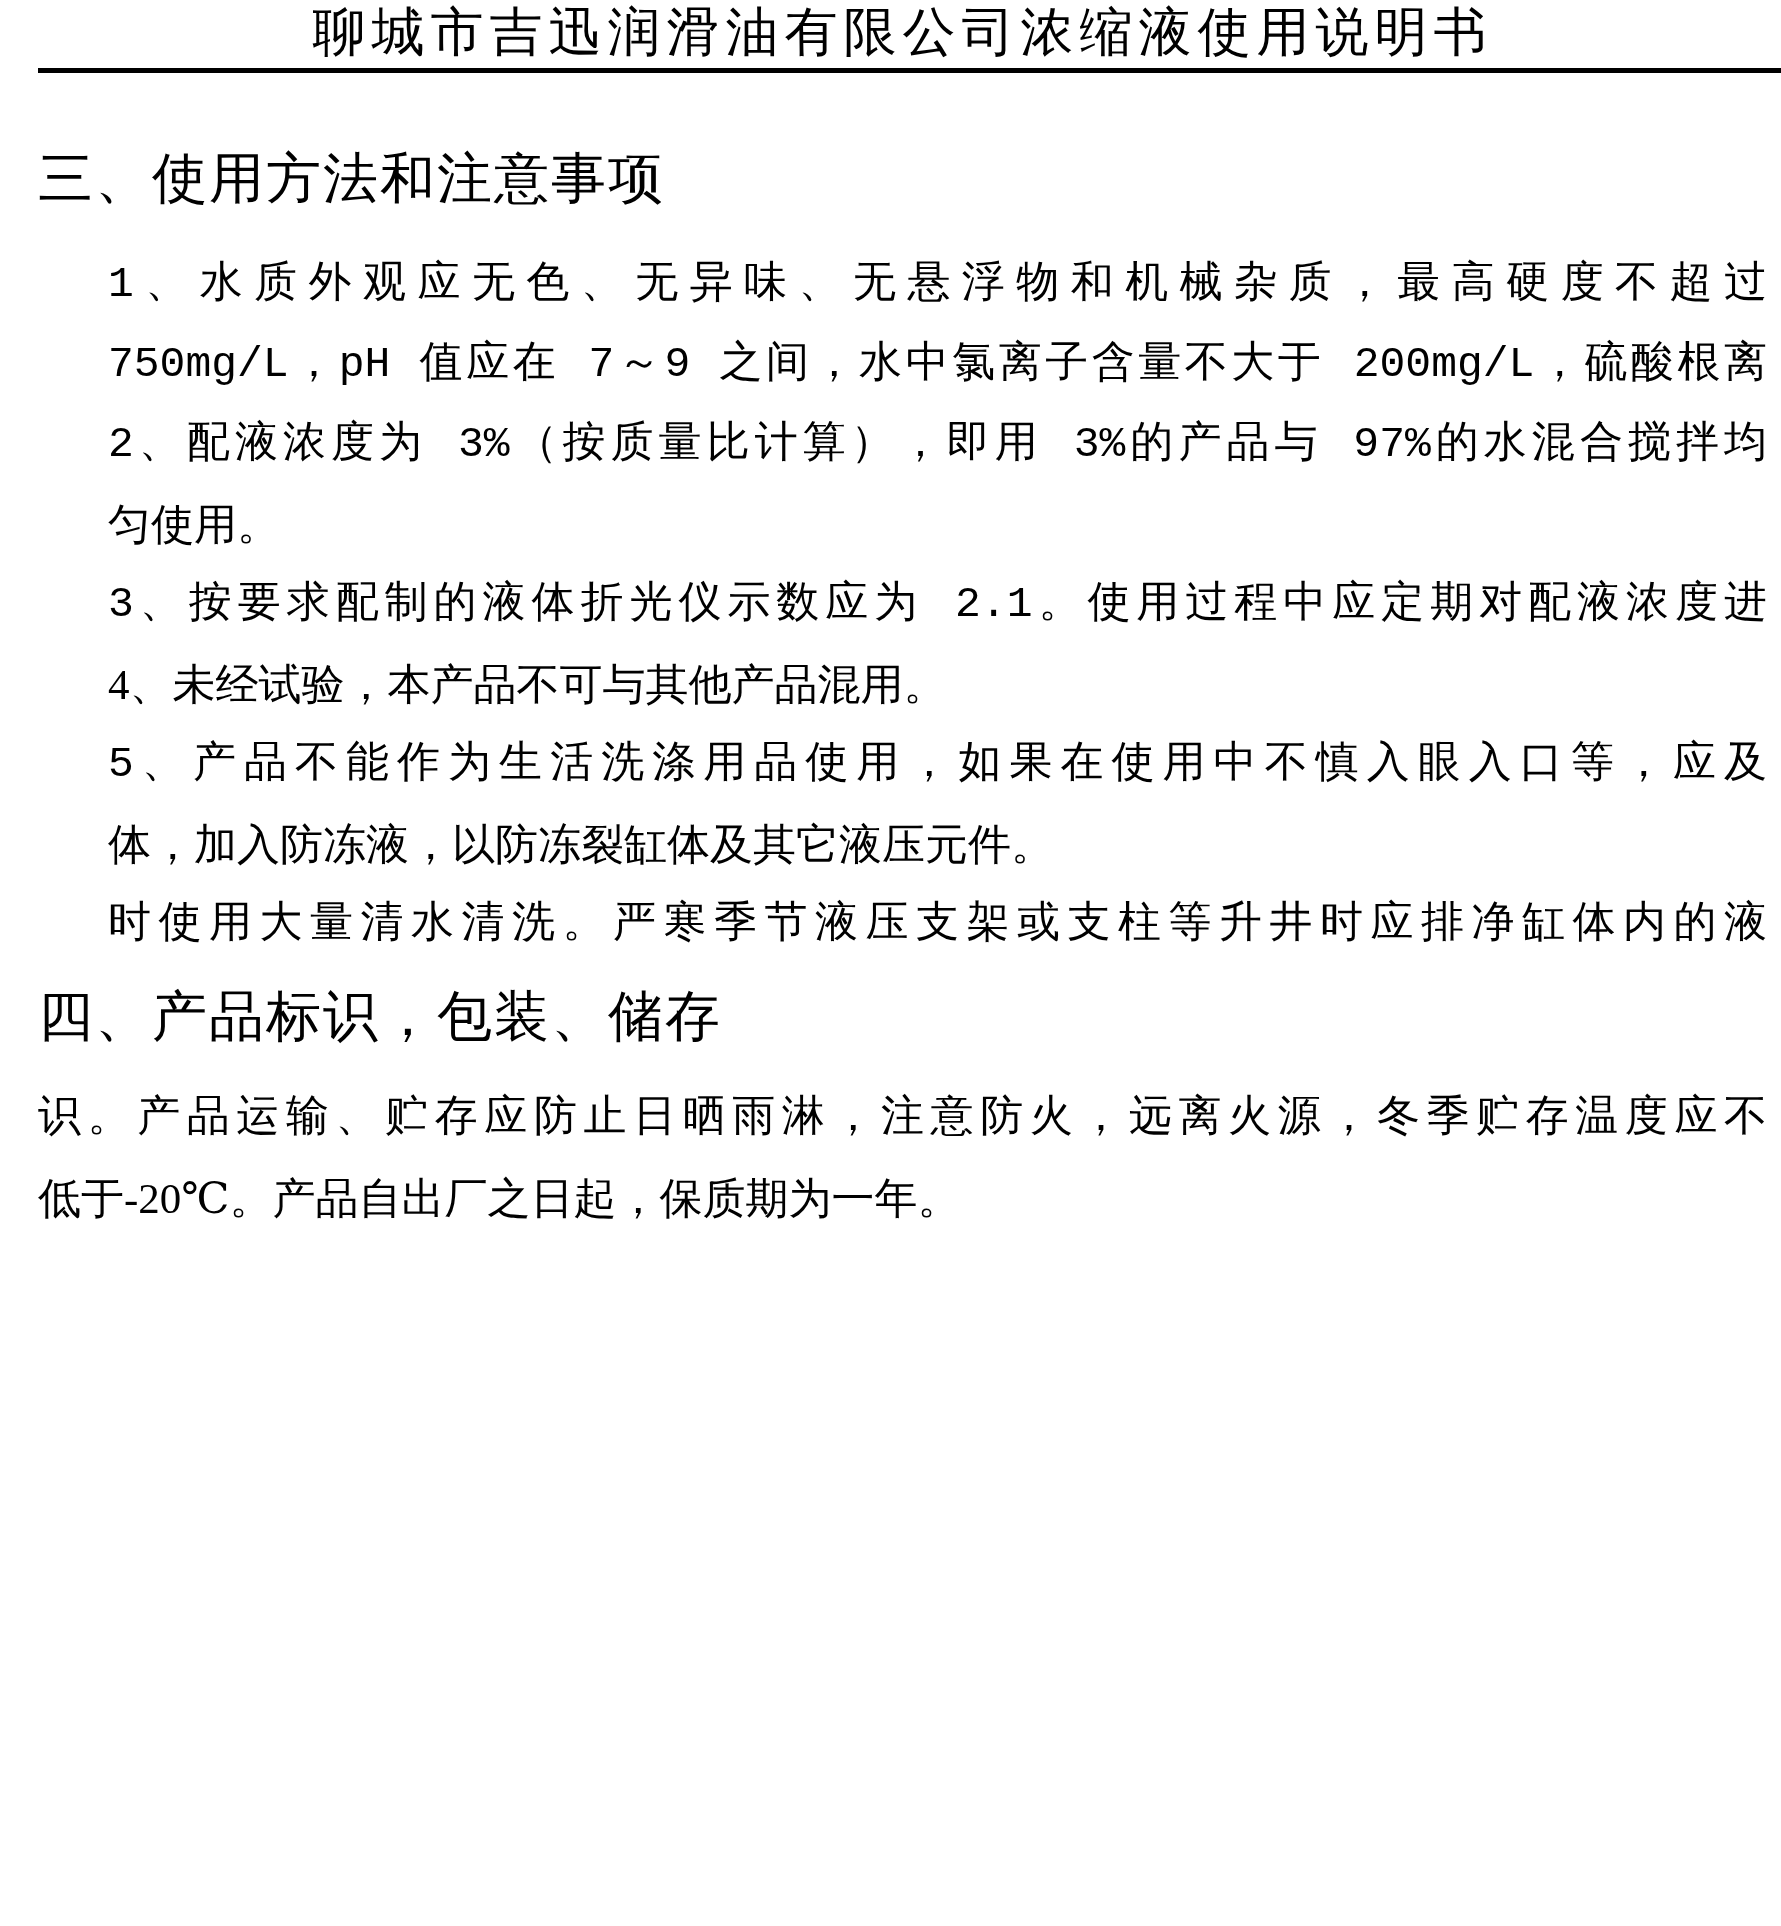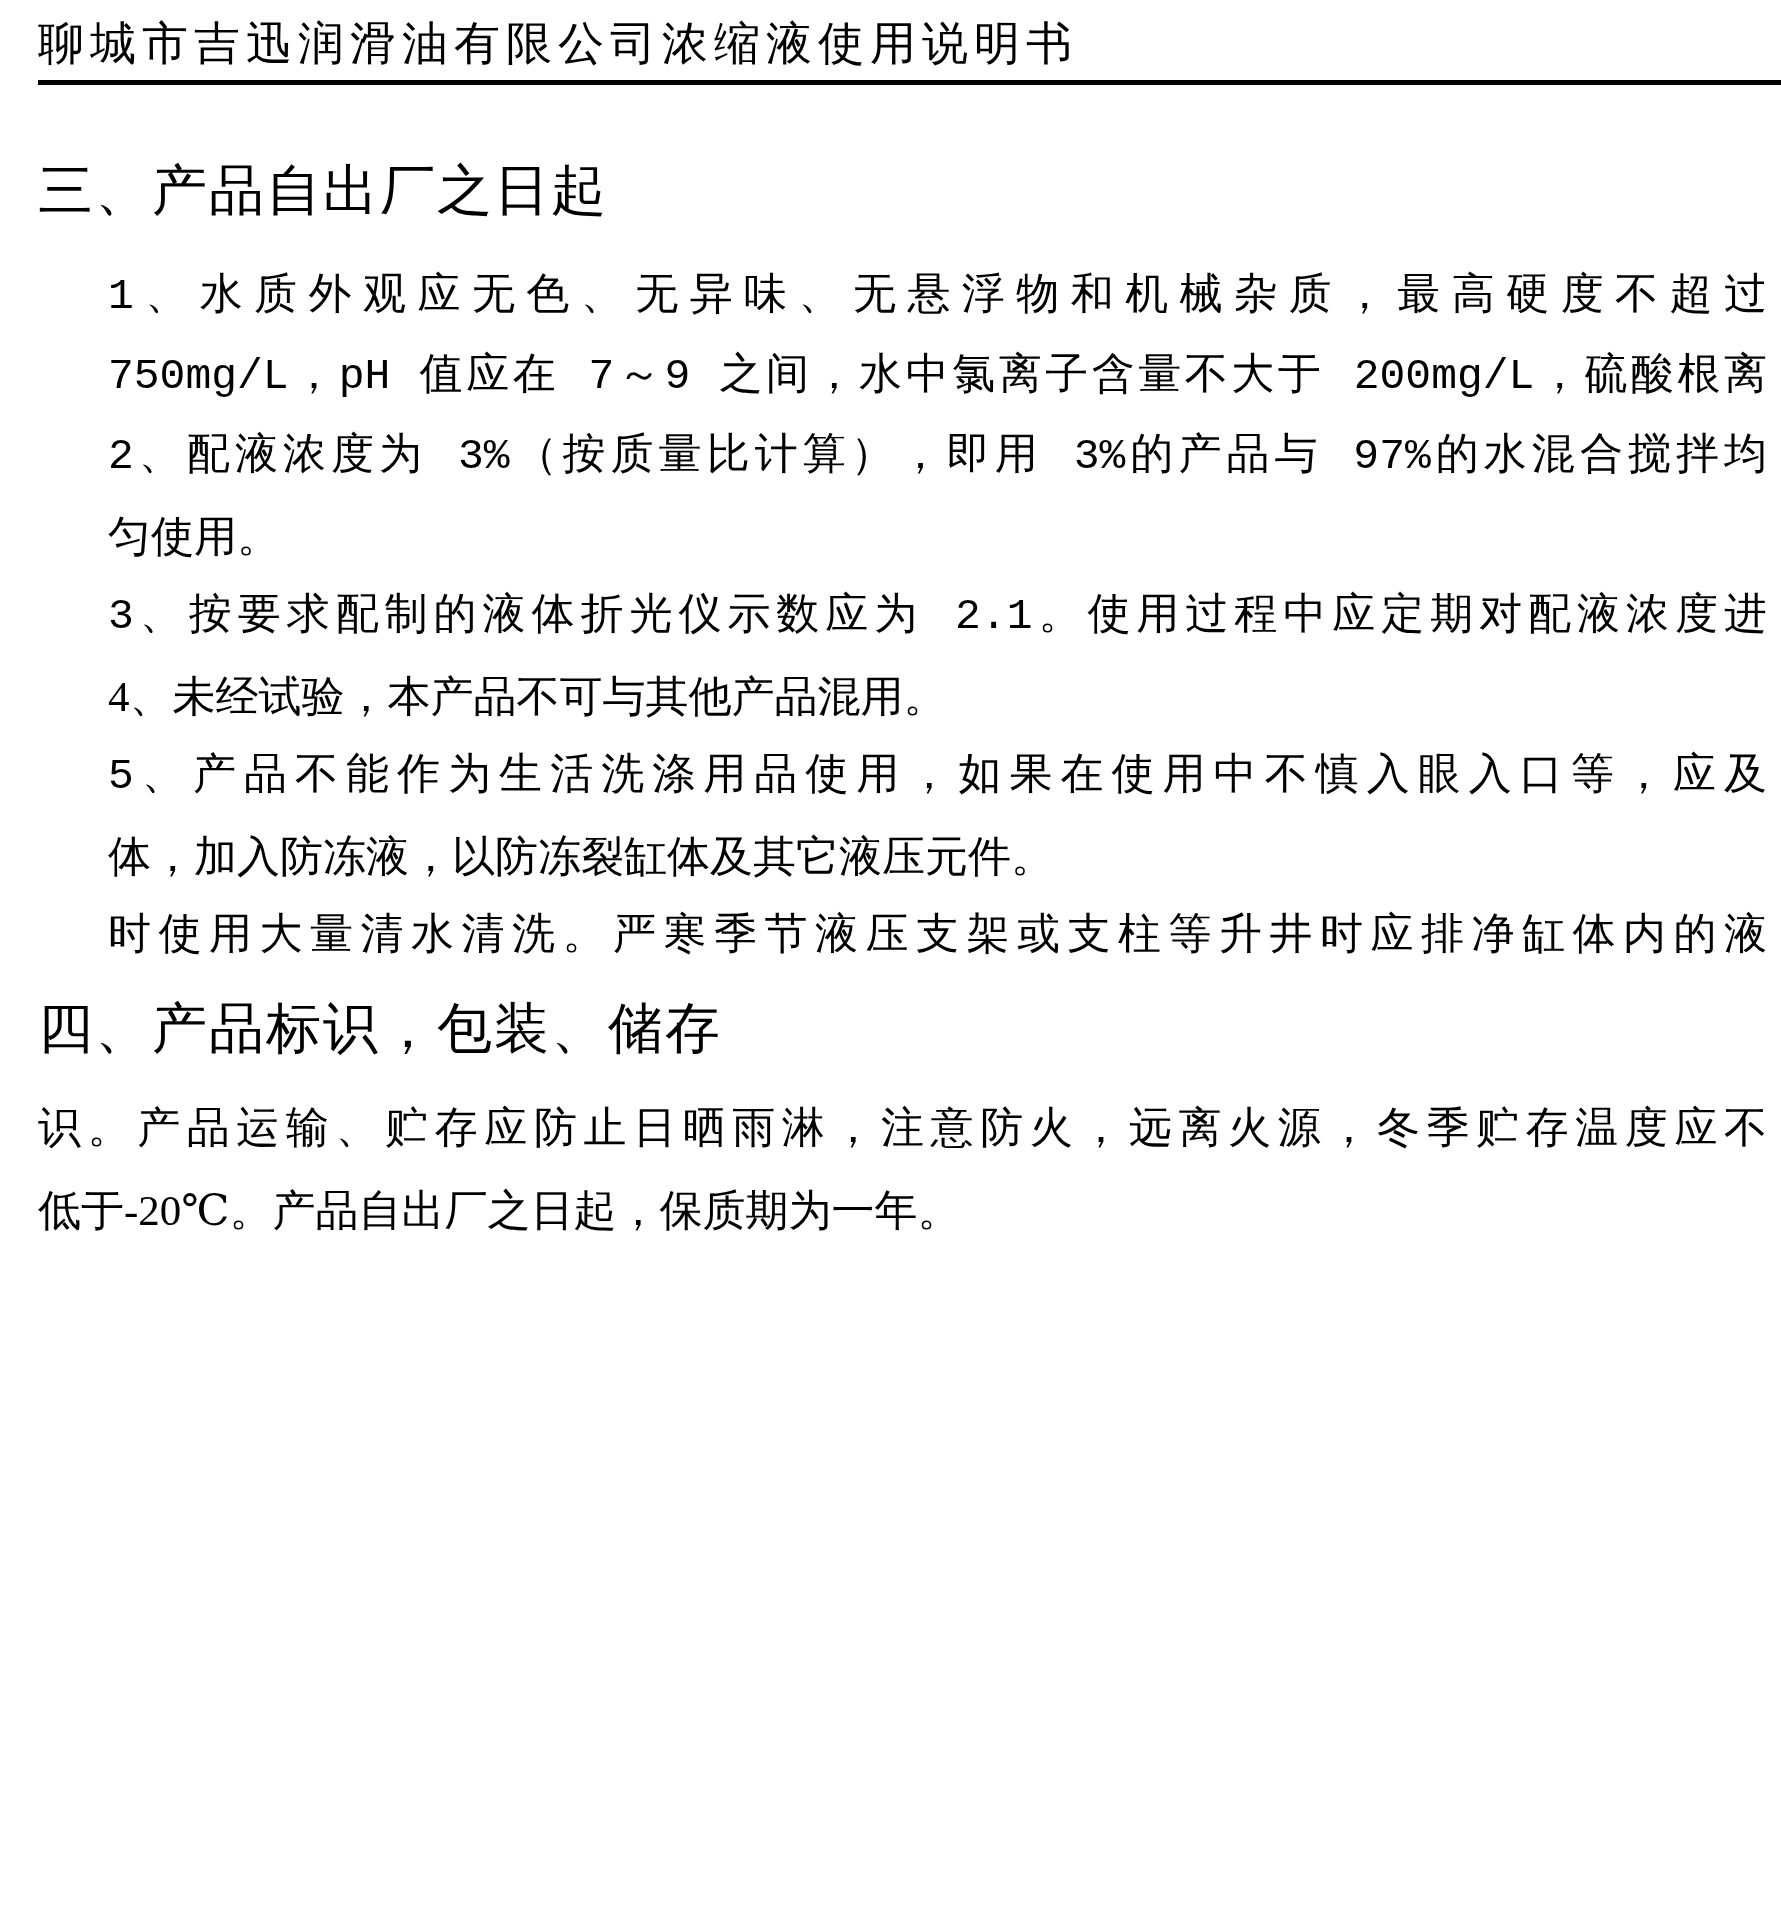--- a/index.html
+++ b/index.html
@@ -12,22 +12,23 @@
     width: 1781px;
     height: 1926px;
     box-sizing: border-box;
     padding: 0 14px 0 38px;
     background: #ffffff;
     color: #000000;
     font-family: "Liberation Serif", "DejaVu Serif", serif;
     overflow: hidden;
   }
   .doc-title {
-    padding-top: 14px;
-    font-size: 46px;
+    padding-top: 2px;
+    text-align: center;
+    font-size: 53px;
     line-height: 60px;
     letter-spacing: 6px;
     white-space: nowrap;
   }
   .title-rule {
     margin-top: 6px;
     margin-right: -14px;
     border: 0;
     border-top: 5px solid #000000;
     height: 0;
@@ -56,21 +57,21 @@
   }
 </style>
 </head>
 <body>
 
 <div class="page">
 
   <div class="doc-title">聊城市吉迅润滑油有限公司浓缩液使用说明书</div>
   <hr class="title-rule">
 
-  <div class="sec-heading h3">三、产品自出厂之日起</div>
+  <div class="sec-heading h3">三、使用方法和注意事项</div>
 
   <div class="body-block">
     <div class="item">
       <div class="line just">1、水质外观应无色、无异味、无悬浮物和机械杂质，最高硬度不超过</div>
       <div class="line just">750mg/L，pH 值应在 7～9 之间，水中氯离子含量不大于 200mg/L，硫酸根离</div>
     </div>
     <div class="item">
       <div class="line just">2、配液浓度为 3%（按质量比计算），即用 3%的产品与 97%的水混合搅拌均</div>
       <div class="line">匀使用。</div>
     </div>

